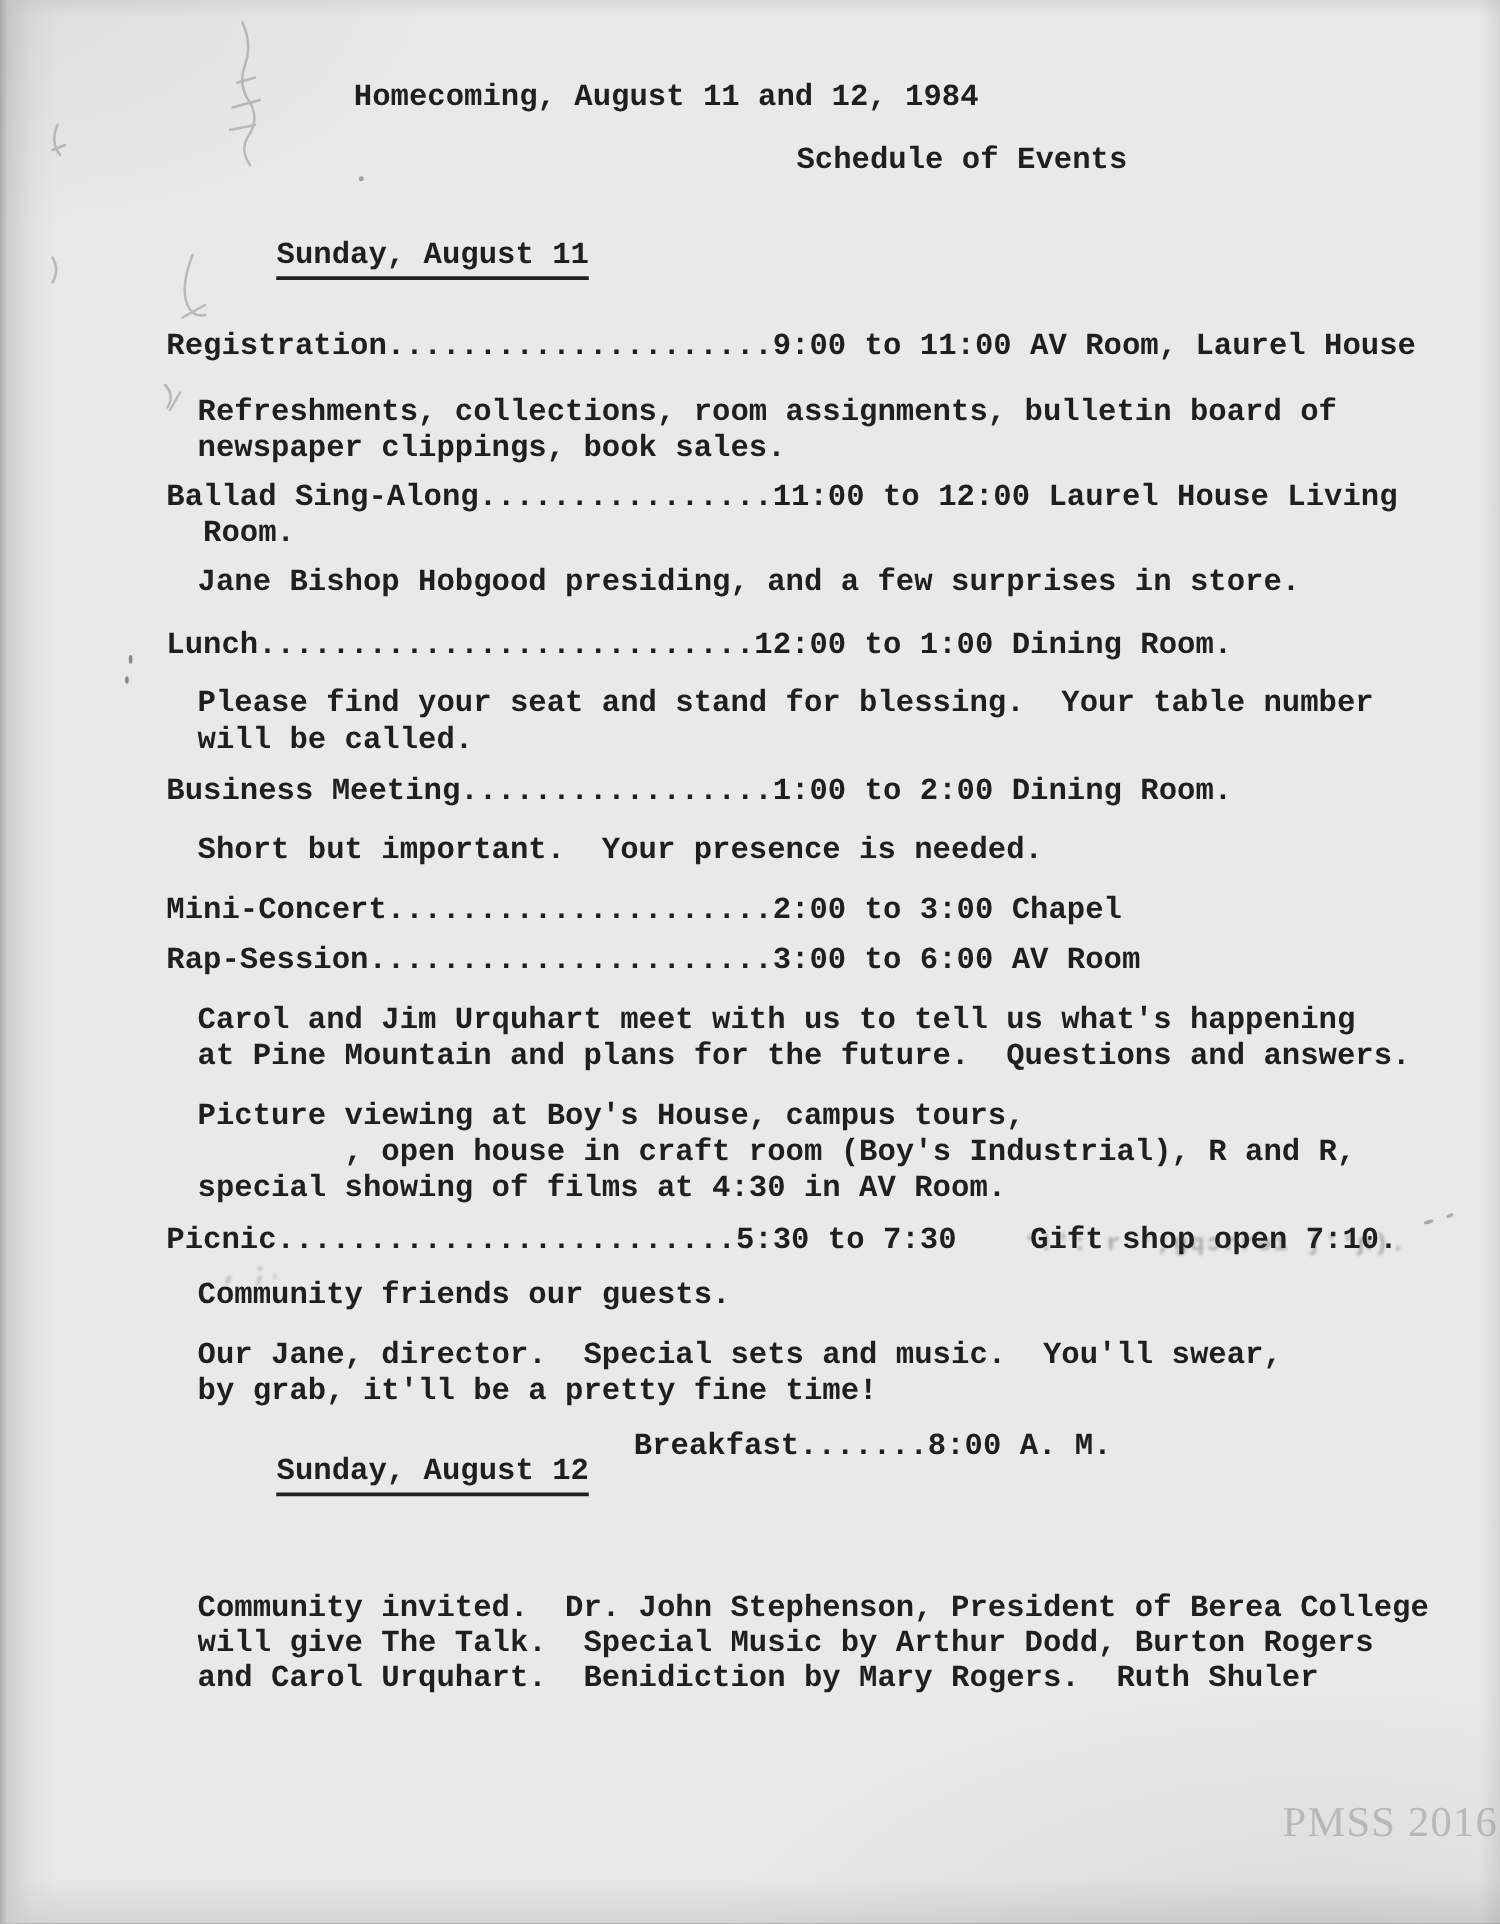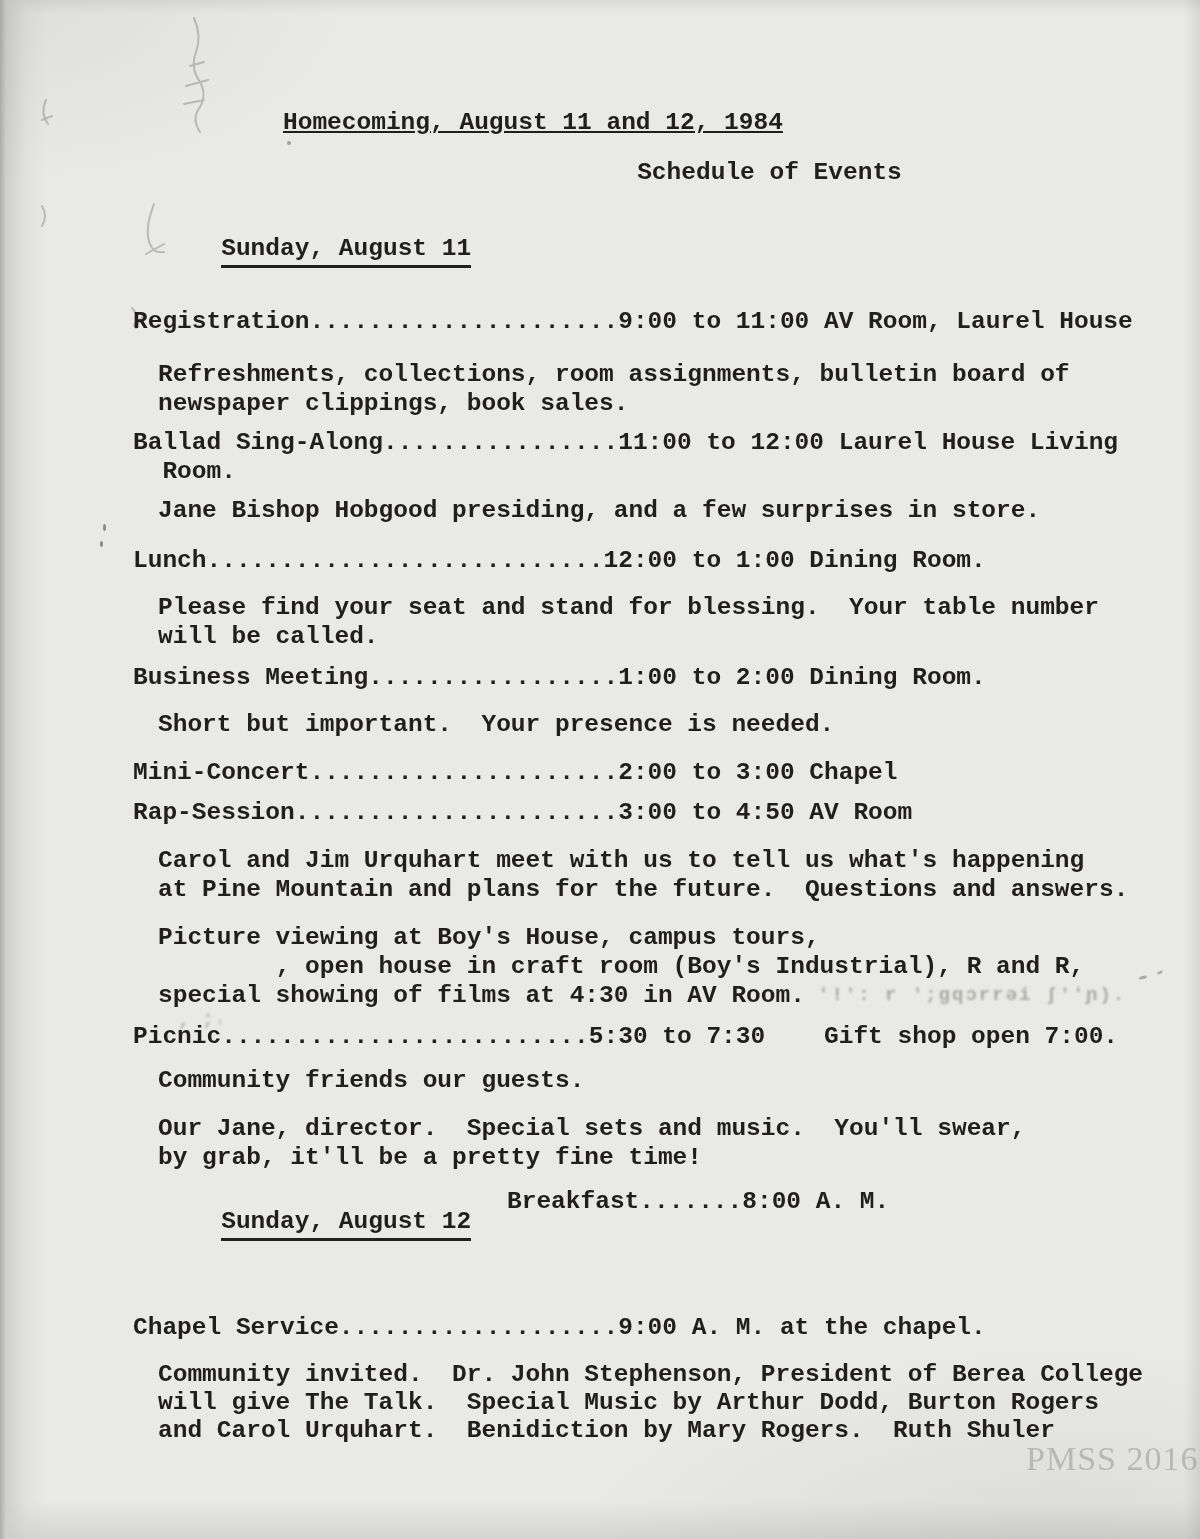--- a/index.html
+++ b/index.html
@@ -18,21 +18,21 @@
       #e9eae6;
     font-family:"Liberation Mono","DejaVu Sans Mono",monospace;
     font-weight:bold;
     color:#201f1d;
   }
   .content{
     position:absolute;left:133px;top:0;right:16px;
     font-size:24.5px;line-height:29px;
   }
   .content div, .content span{white-space:pre-wrap;}
-  .title{margin-top:108px;margin-left:150px;text-decoration:underline;}
+  .title{margin-top:64px;margin-left:150px;}
   .subtitle{margin-top:21px;margin-left:222px;text-align:center;}
   .day-heading{display:inline-block;border-bottom:3px solid #22211f;padding-bottom:2px;}
   .sat-head{margin-top:18px;}
   .event-desc{margin-left:25px;}
   .sunday-row{position:relative;margin-top:6px;}
   .breakfast{position:absolute;left:374px;top:9px;}
   .closing{margin-left:25px;line-height:28px;}
   
   .watermark{
     position:absolute;left:1026px;top:1440px;
@@ -105,40 +105,39 @@
 
     <div class="event-line" style="margin-top:21px">Lunch...........................12:00 to 1:00 Dining Room.</div>
     <div class="event-desc" style="margin-top:18px">Please find your seat and stand for blessing.  Your table number
 will be called.</div>
 
     <div class="event-line" style="margin-top:12px">Business Meeting.................1:00 to 2:00 Dining Room.</div>
     <div class="event-desc" style="margin-top:18px">Short but important.  Your presence is needed.</div>
 
     <div class="event-line" style="margin-top:19px">Mini-Concert.....................2:00 to 3:00 Chapel</div>
 
-    <div class="event-line" style="margin-top:11px">Rap-Session......................3:00 to 4:50 AV Room</div>
+    <div class="event-line" style="margin-top:11px">Rap-Session......................3:00 to 6:00 AV Room</div>
     <div class="event-desc" style="margin-top:19px">Carol and Jim Urquhart meet with us to tell us what's happening
 at Pine Mountain and plans for the future.  Questions and answers.</div>
 
     <div class="event-desc" style="margin-top:19px">Picture viewing at Boy's House, campus tours,
         , open house in craft room (Boy's Industrial), R and R,
 special showing of films at 4:30 in AV Room.</div>
 
-    <div class="event-line" style="margin-top:12px">Picnic.........................5:30 to 7:30    Gift shop open 7:00.</div>
+    <div class="event-line" style="margin-top:12px">Picnic.........................5:30 to 7:30    Gift shop open 7:10.</div>
     <div class="event-desc" style="margin-top:15px">Community friends our guests.</div>
 
     <div class="event-desc" style="margin-top:19px">Our Jane, director.  Special sets and music.  You'll swear,
 by grab, it'll be a pretty fine time!</div>
 
     <div class="sunday-row">
       <span class="day-heading">Sunday, August 12</span>
       <span class="breakfast">Breakfast.......8:00 A. M.</span>
     </div>
 
-    <div class="event-line" style="margin-top:14px">Chapel Service...................9:00 A. M. at the chapel.</div>
 
     <div class="closing" style="margin-top:19px">Community invited.  Dr. John Stephenson, President of Berea College
 will give The Talk.  Special Music by Arthur Dodd, Burton Rogers
 and Carol Urquhart.  Benidiction by Mary Rogers.  Ruth Shuler</div>
 
   </div>
 
   <div class="watermark">PMSS 2016</div>
 
 </div>

